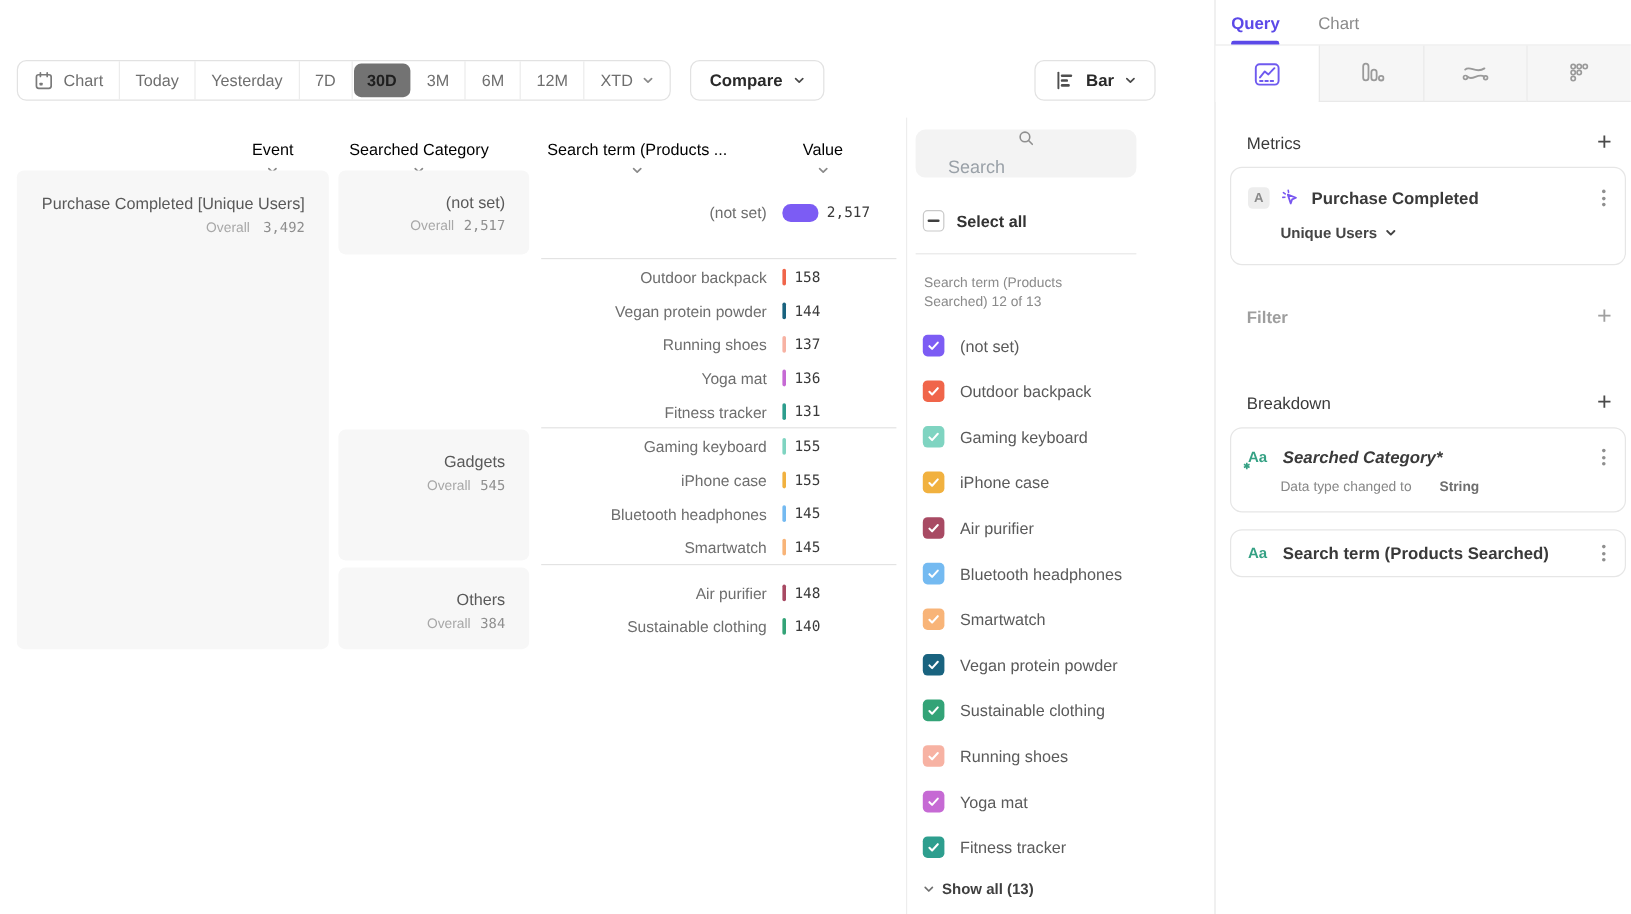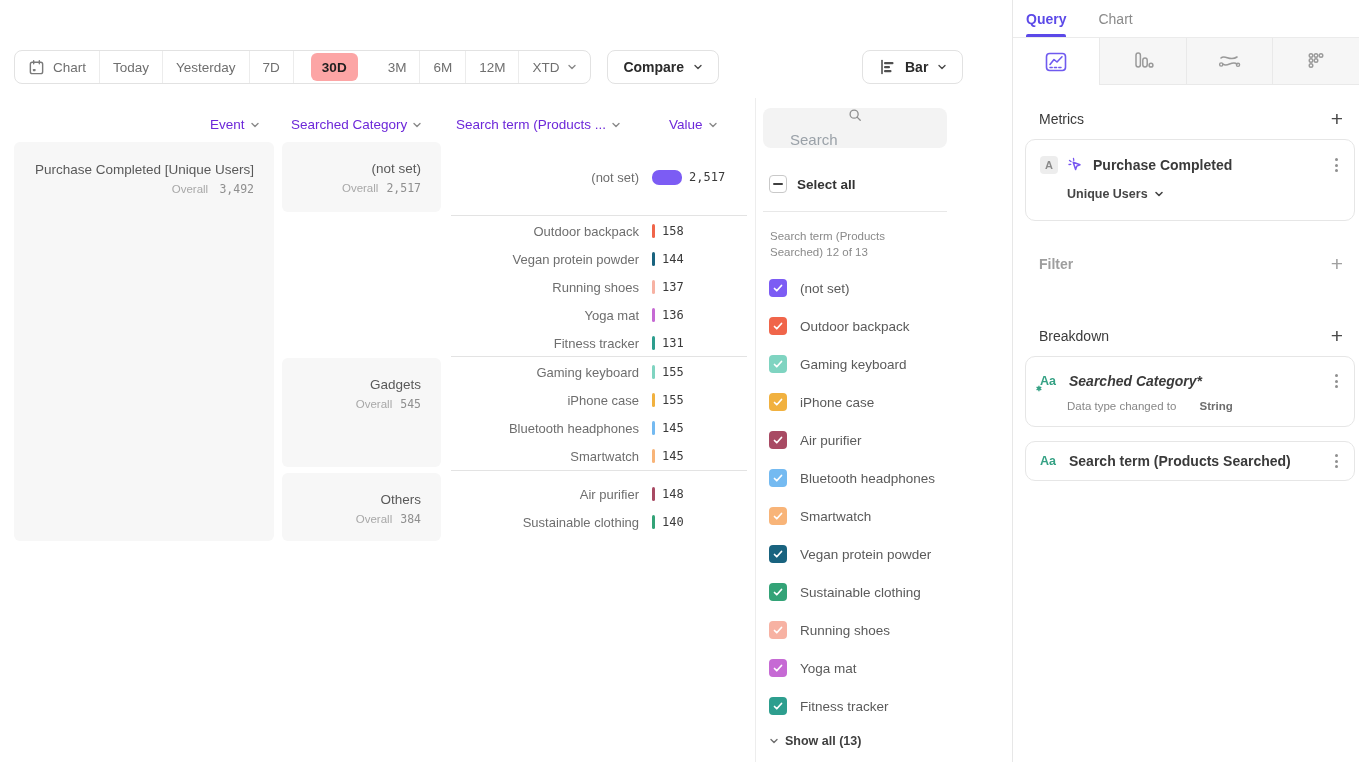--- a/index.html
+++ b/index.html
@@ -7,30 +7,30 @@
     font-family:"Liberation Sans", sans-serif; }
   #app { position:relative; width:1359px; height:762px; background:#fff; }
   .mono { font-family:"DejaVu Sans Mono", monospace; }
 
   
   #toolbar { position:absolute; top:50px; left:14px; height:34px; display:flex; gap:16px; align-items:stretch; }
   #date-group { display:flex; border:1px solid #e2e2e2; border-radius:8px; background:#fff; align-items:stretch; }
   .date-btn { display:flex; align-items:center; gap:8px; padding:0 13px; font-size:13.5px; color:#6f6f6f;
     border-right:1px solid #ececec; cursor:pointer; white-space:nowrap; }
   .date-btn:last-child { border-right:none; }
-  .date-btn.selected { background:#fca5a5; border-radius:6px; margin:2px 17px; padding:0 11px; color:#1f1f1f;
+  .date-btn.selected { background:#737373; border-radius:6px; margin:2px 1px; padding:0 11px; color:#1f1f1f;
     font-weight:700; border-right:none; }
   .date-btn svg.chev { color:#8a8a8a; }
   .pill-btn { display:flex; align-items:center; gap:9px; padding:0 15px; border:1px solid #e2e2e2;
     border-radius:8px; background:#fff; font-size:14px; font-weight:700; color:#2a2a2a; cursor:pointer; }
   #chart-type { position:absolute; top:50px; left:862px; height:34px; }
 
   
   .col-header { position:absolute; top:117px; display:flex; align-items:center; gap:5px; font-size:13.5px;
-    color:#6d28d9; font-weight:500; cursor:pointer; }
+    color:#000000; font-weight:500; cursor:pointer;flex-direction:column; }
   .col-header svg { color:#8a8a8a; }
 
   
   #chart-table { position:absolute; inset:0; pointer-events:none; }
   #chart-table > * { pointer-events:auto; }
   .event-cell { position:absolute; left:14px; top:142px; width:260px; height:399px; background:#f7f7f7;
     border-radius:6px; text-align:right; padding:20px 20px 0 0; }
   .ev-name { font-size:13.5px; color:#595959; }
   .cat-cell { position:absolute; left:282px; width:159px; background:#f7f7f7; border-radius:6px;
     text-align:right; padding:19px 20px 0 0; }

